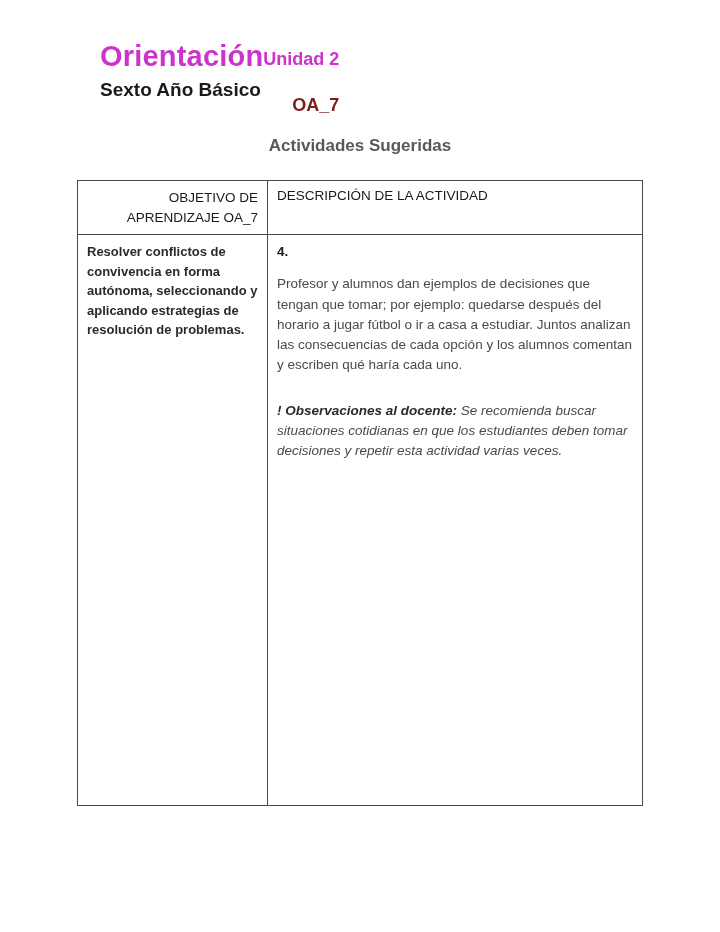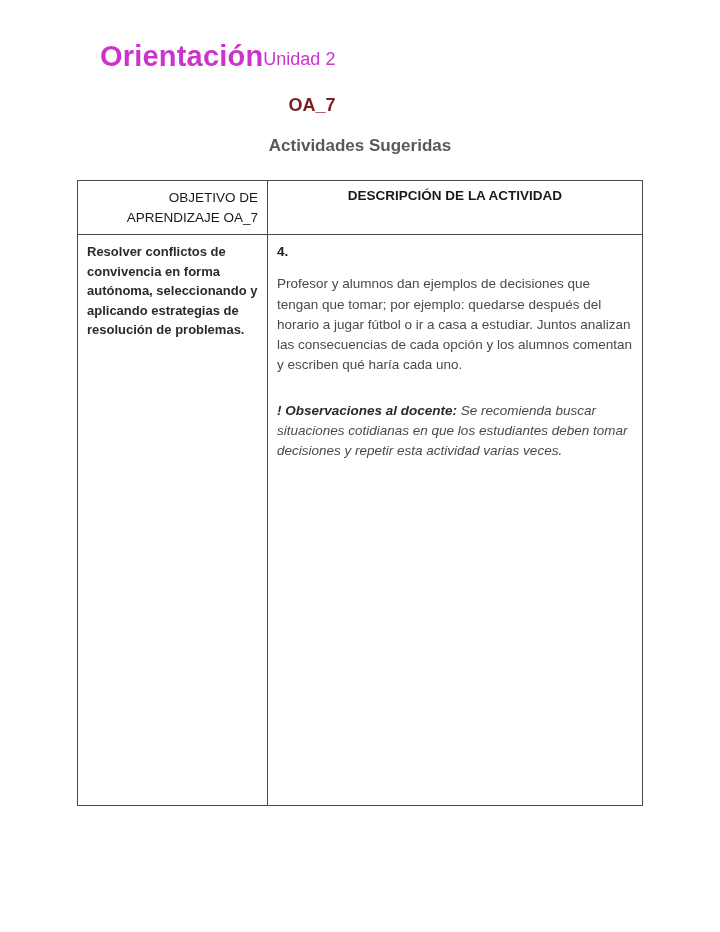--- a/index.html
+++ b/index.html
@@ -30,21 +30,21 @@
     font-weight: bold;
     color: #1a1a1a;
     margin-top: 6px;
   }
   .header-right {
     text-align: right;
     padding-top: 9px;
   }
   .unit-label {
     font-size: 18px;
-    font-weight: normal;
+    font-weight: bold;
     color: #cc33cc;
   }
   .oa-label {
     font-size: 18px;
     font-weight: bold;
     color: #7f1d1d;
     margin-top: 25px;
   }
   .section-title {
     margin-top: 20px;
@@ -69,23 +69,23 @@
   th.objective-header {
     height: 52px;
     text-align: right;
     font-size: 13.5px;
     font-weight: normal;
     color: #1a1a1a;
     line-height: 1.45;
   }
   th.activity-header {
     height: 52px;
-    text-align: center;
+    text-align: left;
     font-size: 13.5px;
-    font-weight: bold;
+    font-weight: normal;
     color: #1a1a1a;
   }
   td.objective-cell {
     height: 571px;
     font-size: 13px;
     font-weight: bold;
     color: #2b2b2b;
     line-height: 1.5;
   }
   td.activity-cell {
@@ -113,20 +113,21 @@
   }
 </style>
 </head>
 <body>
 
 <div class="page">
 
   <div class="doc-header">
     <div class="header-left">
       <div class="subject-title">Orientación</div>
+      <div class="grade-subtitle">Sexto Año Básico</div>
     </div>
     <div class="header-right">
       <div class="unit-label">Unidad 2</div>
       <div class="oa-label">OA_7</div>
     </div>
   </div>
 
   <div class="section-title">Actividades Sugeridas</div>
 
   <table class="activities">

